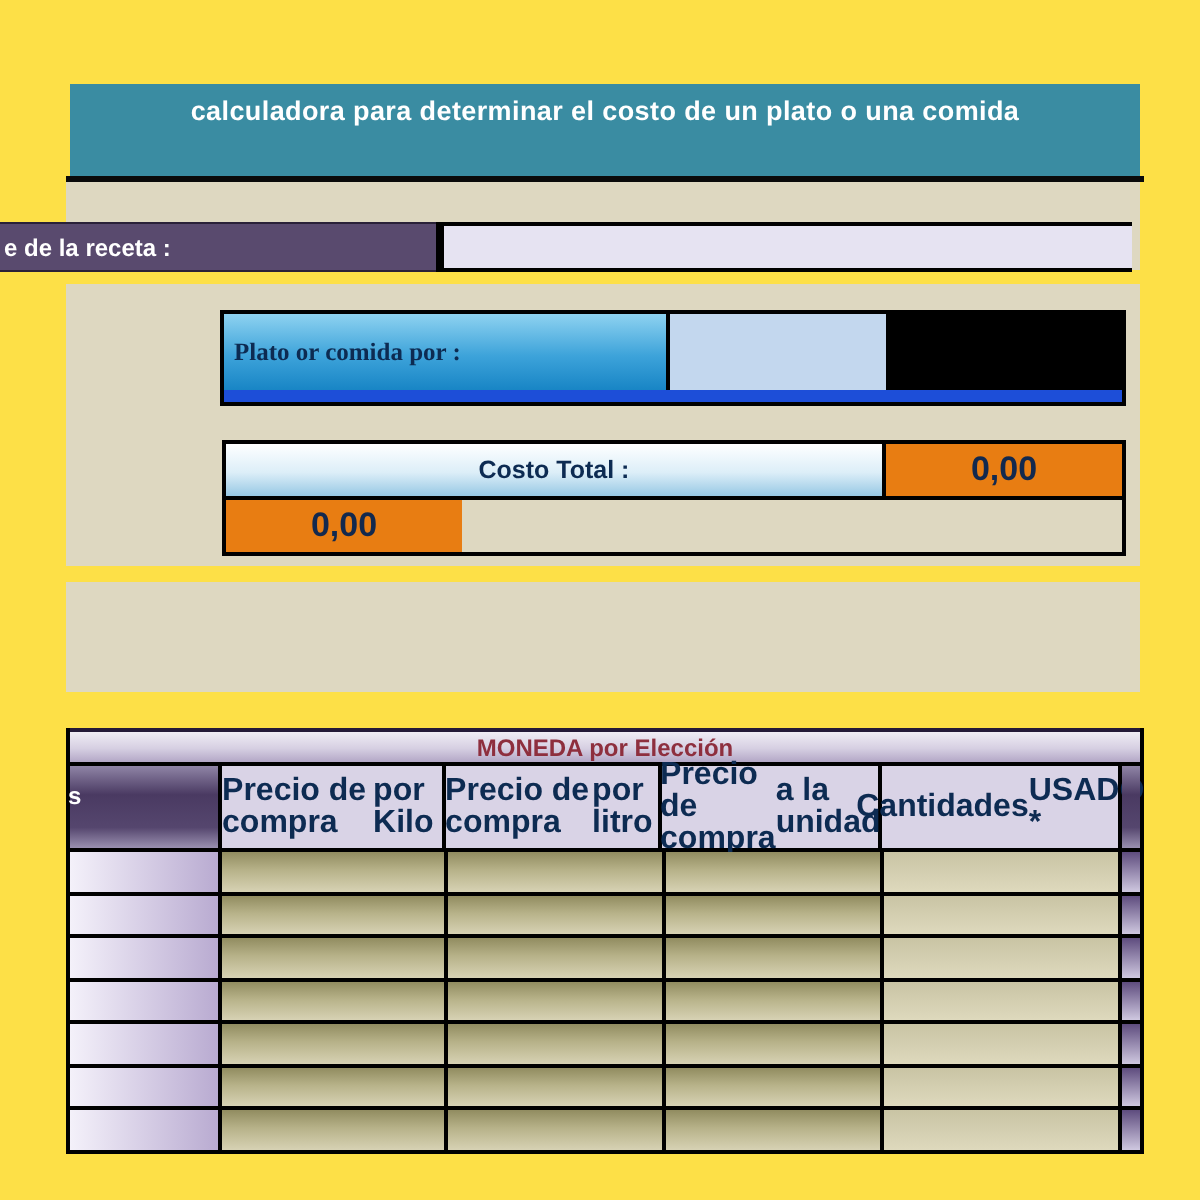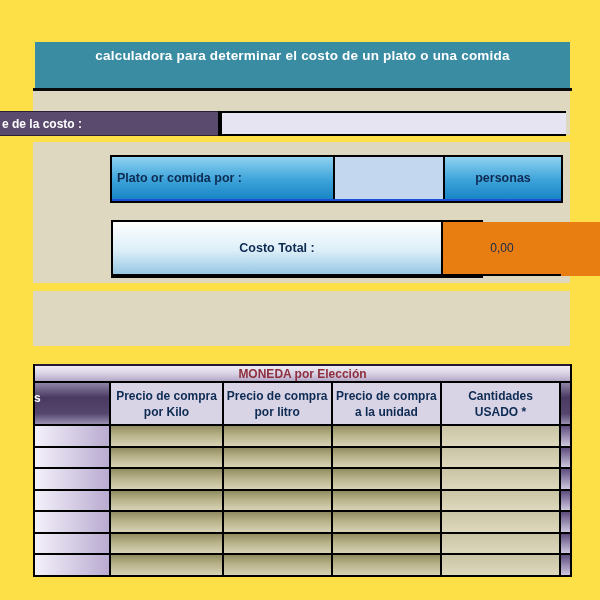--- a/index.html
+++ b/index.html
@@ -33,47 +33,47 @@
   
   .blue-table { position:absolute; left:110px; top:155px; width:453px; height:48px;
                 border:2px solid #000; background:#000; display:flex; flex-direction:column; }
   .blue-table .row { display:flex; flex:1; }
   .cell-grad-blue { background:linear-gradient(180deg,#8ed2f0 0%, #3da3da 55%, #1885c5 100%);
                     color:#0d2b52; font-size:12.5px; font-weight:bold; display:flex; align-items:center; }
   .cell-input-blue { background:#c3d7ee; }
   .b-label1 { width:223px; padding-left:5px; border-right:2px solid #000; }
   .b-input1 { width:110px; border-right:2px solid #000; }
   .b-unit   { width:116px; justify-content:center; }
-  .row-sep { border-bottom:2px solid #1d4ed8; }
+  .row-sep { border-bottom:6px solid #1d4ed8;font-family:Liberation Serif, serif; }
   .b-label2 { width:335px; padding-left:5px; border-right:2px solid #000; }
   .b-input2 { width:116px; }
 
   
-  .cost-table { position:absolute; left:111px; top:220px; width:372px; height:58px;
-                border:2px solid #000; display:flex; flex-direction:row; }
+  .cost-table { position:absolute; left:111px; top:220px; width:452px; height:58px;
+                border:2px solid #000; display:flex; flex-direction:column; }
   .cost-table .row { display:flex; flex:1; }
   .cost-label { width:330px; background:linear-gradient(180deg,#feffff 0%, #dceef8 55%, #97c8e4 100%);
                 color:#0d2b52; font-size:12.5px; font-weight:bold;
                 display:flex; align-items:center; justify-content:center; border-right:2px solid #000; }
-  .cost-value { width:118px; background:#e87d12; color:#13294e; font-size:12px; font-weight:normal;
+  .cost-value { width:118px; background:#e87d12; color:#13294e; font-size:17px; font-weight:bold;
                 display:flex; align-items:center; justify-content:center; }
 
   
   .note { position:absolute; left:3px; top:304px; font-size:12px; font-weight:bold; color:#1a1a1a; white-space:nowrap; }
   .note .hl { color:#cc3b30; }
 
   
   .ing-table { position:absolute; left:33px; top:364px; width:539px;
                border-left:2px solid #000; border-right:2px solid #000; }
   .moneda-bar { height:19px; background:linear-gradient(180deg,#f0edf5 0%, #d6cfe2 55%, #b3a7c6 100%);
                 border-top:2px solid #241a38; border-bottom:2px solid #000;
                 color:#8e2f3e; font-size:12px; font-weight:bold; text-align:center; line-height:16px; }
   .head-row { display:flex; height:43px; }
-  .head-cell { background:#d9d3e6; color:#0d2b52; font-size:12px; font-weight:bold;
-               display:flex; flex-direction:column; align-items:center; justify-content:center;
+  .head-cell { background:#d9d3e6; color:#0d2b52; font-size:16px; font-weight:bold;
+               display:flex; flex-direction:row; align-items:center; justify-content:center;
                line-height:16px; border-right:2px solid #000; border-bottom:2px solid #000; }
   .purple-head { background:linear-gradient(180deg,#8f84a6 0%, #4a3a62 35%, #55466e 75%, #9a90b0 100%);
                  position:relative; border-right:2px solid #000; border-bottom:2px solid #000; }
   .purple-head .frag { position:absolute; left:2px; top:8px; color:#ffffff; font-size:12px; font-weight:bold; margin-left:-3px; }
   .w1{width:77px;} .w2{width:113px;} .w3{width:110px;} .w4{width:110px;} .w5{width:120px;} .w6{width:9px; border-right:none;}
   .body-rows { display:flex; flex-direction:column; }
   .body-row { display:flex; height:21.5px; }
   .bcell { border-right:2px solid #000; border-bottom:2px solid #000; }
   .c1 { background:linear-gradient(90deg,#f4f1fa 0%, #b9abd1 100%); }
   .c2,.c3,.c4 { background:linear-gradient(180deg,#918c60 0%, #b7b289 45%, #d7d2b4 100%); }
@@ -88,29 +88,28 @@
   <div class="banner">
     <div class="title">calculadora para determinar el costo de un plato o una comida</div>
   </div>
   <div class="divider"></div>
 
   <div class="beige beige-a"></div>
   <div class="beige beige-b"></div>
   <div class="beige beige-c"></div>
 
   <div class="recipe-row">
-    <div class="recipe-label">e de la costo :</div>
+    <div class="recipe-label">e de la receta :</div>
     <div class="recipe-input"></div>
   </div>
 
   <div class="blue-table">
     <div class="row row-sep">
       <div class="cell-grad-blue b-label1">Plato or comida por :</div>
       <div class="cell-input-blue b-input1"></div>
-      <div class="cell-grad-blue b-unit">personas</div>
     </div>
   </div>
 
   <div class="cost-table">
     <div class="row" style="border-bottom:2px solid #000;">
       <div class="cost-label">Costo Total :</div>
       <div class="cost-value">0,00</div>
     </div>
     <div class="row">
       <div class="cost-value">0,00</div>

